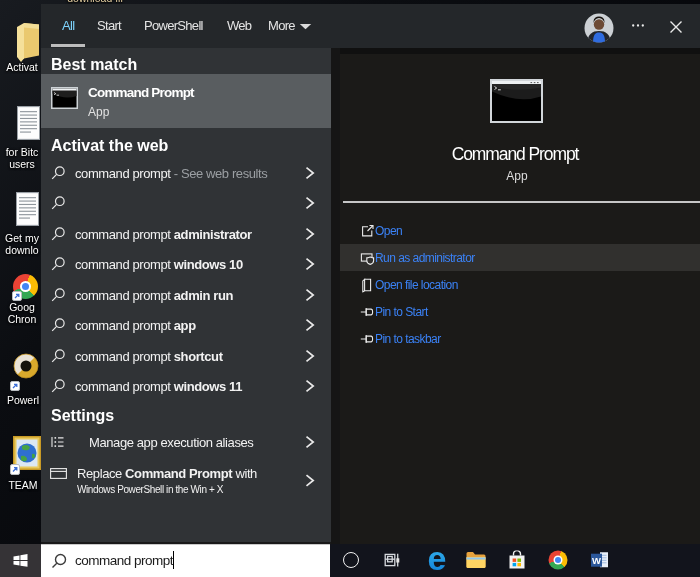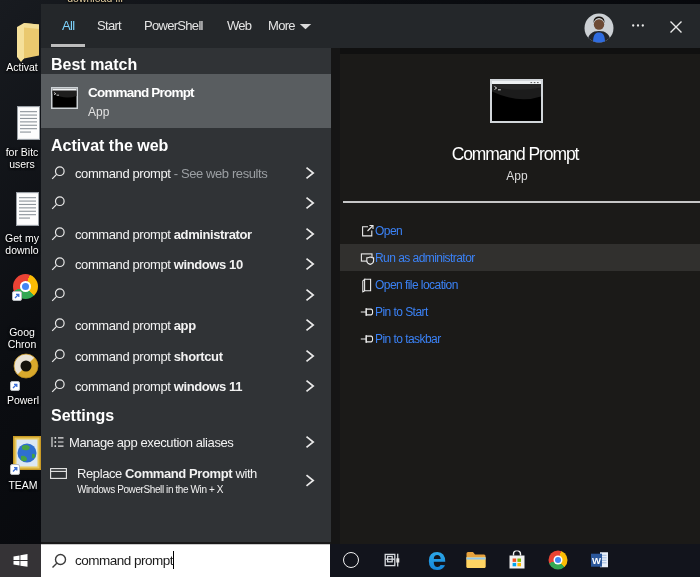--- a/index.html
+++ b/index.html
@@ -81,21 +81,21 @@
 <div class="dlabel" style="left:0px;top:232px;width:44px">Get my
 downlo</div>
 
 <div class="abs" style="left:13px;top:274px;width:25px;height:25px;border-radius:50%;background:conic-gradient(from -110deg,#ea4335 0 130deg,#fbbc05 0 245deg,#34a853 0 360deg);z-index:1"></div>
 <div class="abs" style="left:20px;top:281px;width:11px;height:11px;border-radius:50%;background:#fff;z-index:1"></div>
 <div class="abs" style="left:22px;top:283px;width:7px;height:7px;border-radius:50%;background:#4285f4;z-index:1"></div>
 <svg class="abs" style="left:12px;top:291px;z-index:1" width="10" height="10" viewBox="0 0 10 10">
   <rect x="0.5" y="0.5" width="9" height="9" rx="1.5" fill="#fff" stroke="#b8bcc0"></rect>
   <path d="M3,7 L6.4,3.6 M4,3.3 h2.8 v2.8" stroke="#3d6fd6" stroke-width="1.3" fill="none"></path>
 </svg>
-<div class="dlabel" style="left:0px;top:326px;width:44px">Goog
+<div class="dlabel" style="left:0px;top:301px;width:44px">Goog
 Chron</div>
 
 <svg class="abs" style="left:11px;top:353px;z-index:1" width="30" height="28" viewBox="0 0 30 28">
   <circle cx="15" cy="13" r="12" fill="#d9a92c"></circle>
   <path d="M23.49,4.51 A12,12 0 0 0 6.51,21.49 Z" fill="#e9e3d6"></path>
   <circle cx="15" cy="13" r="12" fill="none" stroke="#b98c1f" stroke-width="0.8"></circle>
   <circle cx="15" cy="13" r="5.5" fill="#15130c"></circle>
 </svg>
 <svg class="abs" style="left:10px;top:381px;z-index:1" width="10" height="10" viewBox="0 0 10 10">
   <rect x="0.5" y="0.5" width="9" height="9" rx="1.5" fill="#fff" stroke="#b8bcc0"></rect>
@@ -206,20 +206,21 @@
     <div class="stxt">command prompt <b>windows 10</b></div>
     <svg class="chev" width="10" height="13" viewBox="0 0 10 13">
       <path d="M1.5,1.2 L8.2,6.5 L1.5,11.8" stroke="#e9e9e9" stroke-width="1.7" fill="none"></path>
     </svg>
   </div>
 <div class="srow" style="top:279px">
     <svg class="mag" width="14" height="14" viewBox="0 0 14 14">
       <circle cx="8.8" cy="5.2" r="4.3" stroke="#e9e9e9" stroke-width="1.2" fill="none"></circle>
       <line x1="5.6" y1="8.4" x2="1.2" y2="12.8" stroke="#e9e9e9" stroke-width="1.2"></line>
     </svg>
+    <div class="stxt">command prompt <b>admin run</b></div>
     <svg class="chev" width="10" height="13" viewBox="0 0 10 13">
       <path d="M1.5,1.2 L8.2,6.5 L1.5,11.8" stroke="#e9e9e9" stroke-width="1.7" fill="none"></path>
     </svg>
   </div>
 <div class="srow" style="top:309.5px">
     <svg class="mag" width="14" height="14" viewBox="0 0 14 14">
       <circle cx="8.8" cy="5.2" r="4.3" stroke="#e9e9e9" stroke-width="1.2" fill="none"></circle>
       <line x1="5.6" y1="8.4" x2="1.2" y2="12.8" stroke="#e9e9e9" stroke-width="1.2"></line>
     </svg>
     <div class="stxt">command prompt <b>app</b></div>
@@ -255,21 +256,21 @@
     <g stroke="#e9e9e9" stroke-width="1.1" fill="none">
       <line x1="1" y1="1.5" x2="1" y2="11.5"></line>
       <rect x="3.5" y="1.6" width="1.6" height="1.6" fill="#e9e9e9" stroke="none"></rect>
         <line x1="7" y1="2.4" x2="12.5" y2="2.4"></line>
       <rect x="3.5" y="5.7" width="1.6" height="1.6" fill="#e9e9e9" stroke="none"></rect>
         <line x1="7" y1="6.5" x2="12.5" y2="6.5"></line>
       <rect x="3.5" y="9.8" width="1.6" height="1.6" fill="#e9e9e9" stroke="none"></rect>
         <line x1="7" y1="10.6" x2="12.5" y2="10.6"></line>
     </g>
   </svg>
-  <div class="stxt" style="left:28px">Manage app execution aliases</div>
+  <div class="stxt" style="left:48px">Manage app execution aliases</div>
   <svg class="chev" width="10" height="13" viewBox="0 0 10 13">
       <path d="M1.5,1.2 L8.2,6.5 L1.5,11.8" stroke="#e9e9e9" stroke-width="1.7" fill="none"></path>
     </svg>
 </div>
 <svg class="abs" style="left:50px;top:468px;z-index:3" width="17" height="11" viewBox="0 0 17 11">
   <rect x="0.6" y="0.6" width="15.8" height="9.8" fill="none" stroke="#e9e9e9" stroke-width="1.1"></rect>
   <line x1="0.6" y1="3.4" x2="16.4" y2="3.4" stroke="#e9e9e9" stroke-width="1.1"></line>
 </svg>
 <div class="abs" style="left:77px;top:466px;z-index:3;font-size:13px;letter-spacing:-0.4px;color:#f2f2f2">Replace <b>Command Prompt</b> with</div>
 <div class="abs" style="left:77px;top:484px;z-index:3;font-size:10px;letter-spacing:-0.4px;color:#f2f2f2">Windows PowerShell in the Win + X</div>

